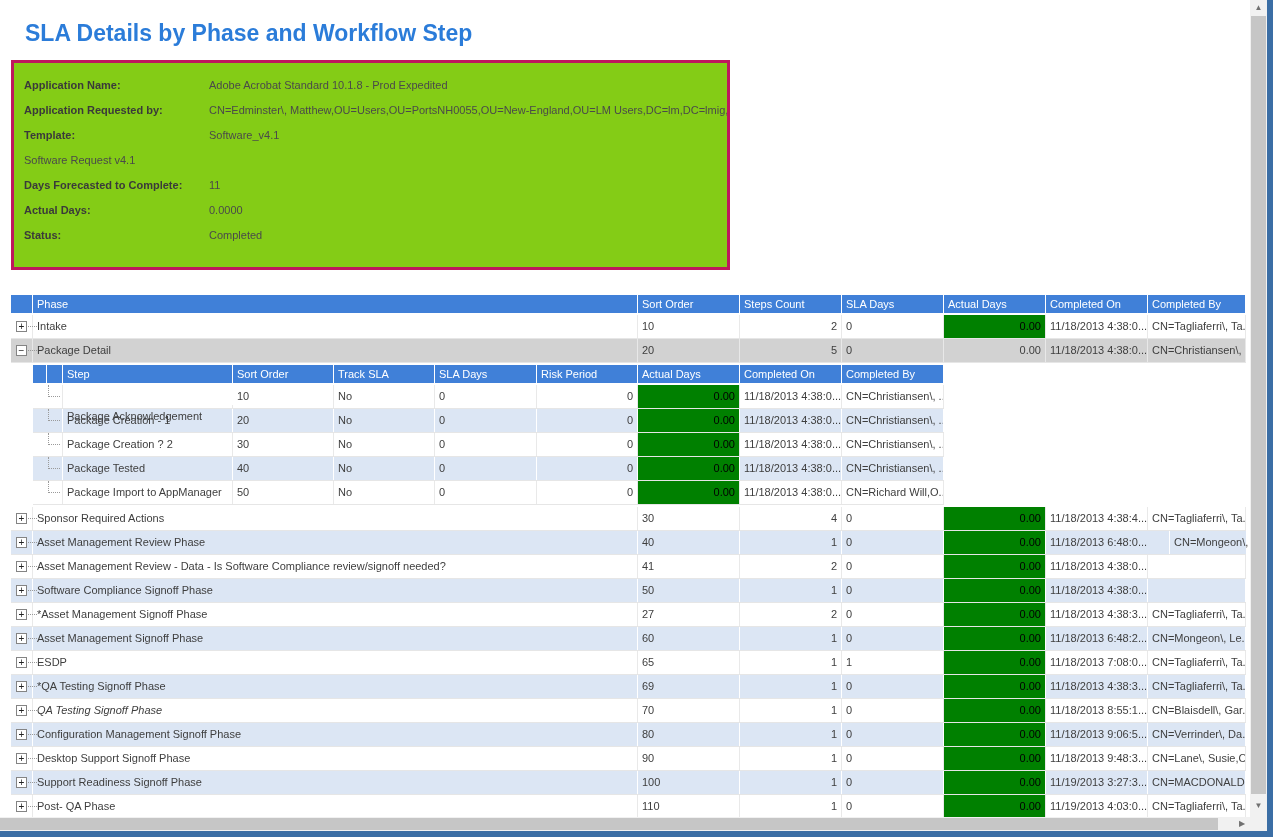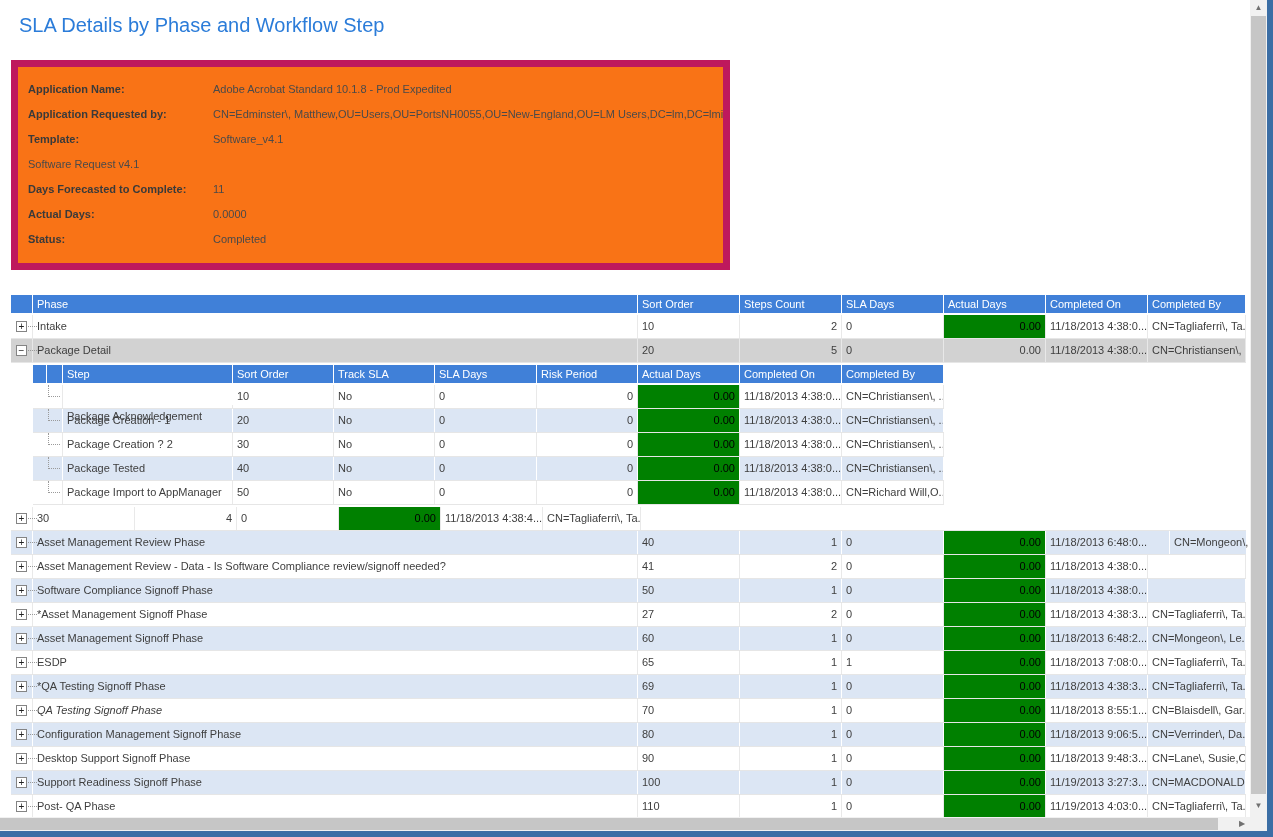--- a/index.html
+++ b/index.html
@@ -1,22 +1,22 @@
 <!DOCTYPE html>
 <html><head>
 <meta charset="utf-8">
 <style>
   html,body{margin:0;padding:0;}
   .page{position:relative;width:1273px;height:837px;background:#ffffff;overflow:hidden;
         font-family:"Liberation Sans",sans-serif;}
-  .title{position:absolute;left:13px;top:8px;font-size:20px;font-weight:400;color:#2B7CD9;margin:6px;}
+  .title{position:absolute;left:13px;top:8px;font-size:23px;font-weight:700;color:#2B7CD9;margin:12px;}
 
   
-  .info{position:absolute;left:11px;top:60px;width:719px;height:210px;background:#f97316;
-        border:7px solid #be185d;box-sizing:border-box;padding-top:10px;overflow:hidden;}
+  .info{position:absolute;left:11px;top:60px;width:719px;height:210px;background:#84cc16;
+        border:3px solid #be185d;box-sizing:border-box;padding-top:10px;overflow:hidden;}
   .info-row{display:flex;height:25px;line-height:25px;padding-left:10px;font-size:11px;}
   .info-label{width:185px;font-weight:bold;color:#3A3A3A;flex:0 0 auto;}
   .info-value{color:#4A4A4A;white-space:nowrap;}
 
   
   .grid{position:absolute;left:11px;top:295px;width:1235px;}
   .ghead{display:flex;height:18px;margin-bottom:2px;}
   .c{box-sizing:border-box;flex:0 0 auto;overflow:hidden;white-space:nowrap;padding:0 4px;}
   .h{background:#4080D8;color:#ffffff;font-size:11px;line-height:18px;height:18px;border-right:1px solid #ffffff;}
   .row{display:flex;height:24px;box-sizing:border-box;border-bottom:1px solid #E6E6E6;background:#ffffff;
@@ -190,20 +190,21 @@
           <div class="c" style="width: 101px;">No</div>
           <div class="c" style="width: 102px;">0</div>
           <div class="c r" style="width: 101px;">0</div>
           <div class="c r green" style="width: 102px;">0.00</div>
           <div class="c" style="width: 102px;">11/18/2013 4:38:0...</div>
           <div class="c" style="width: 102px;">CN=Richard Will,O...</div>
         </div>
       </div>
       <div class="row">
         <div class="c icon-c" style="width: 22px;"><span class="box">+</span><span class="dots"></span></div>
+        <div class="c" style="width: 605px;">Sponsor Required Actions</div>
         <div class="c" style="width: 102px;">30</div>
         <div class="c r" style="width: 102px;">4</div>
         <div class="c" style="width: 102px;">0</div>
         <div class="c r green" style="width: 102px;">0.00</div>
         <div class="c" style="width: 102px;">11/18/2013 4:38:4...</div>
         <div class="c" style="width: 98px;">CN=Tagliaferri\, Ta...</div>
       </div>
       <div class="row alt">
         <div class="c icon-c" style="width: 22px;"><span class="box">+</span><span class="dots"></span></div>
         <div class="c" style="width: 605px;">Asset Management Review Phase</div>

